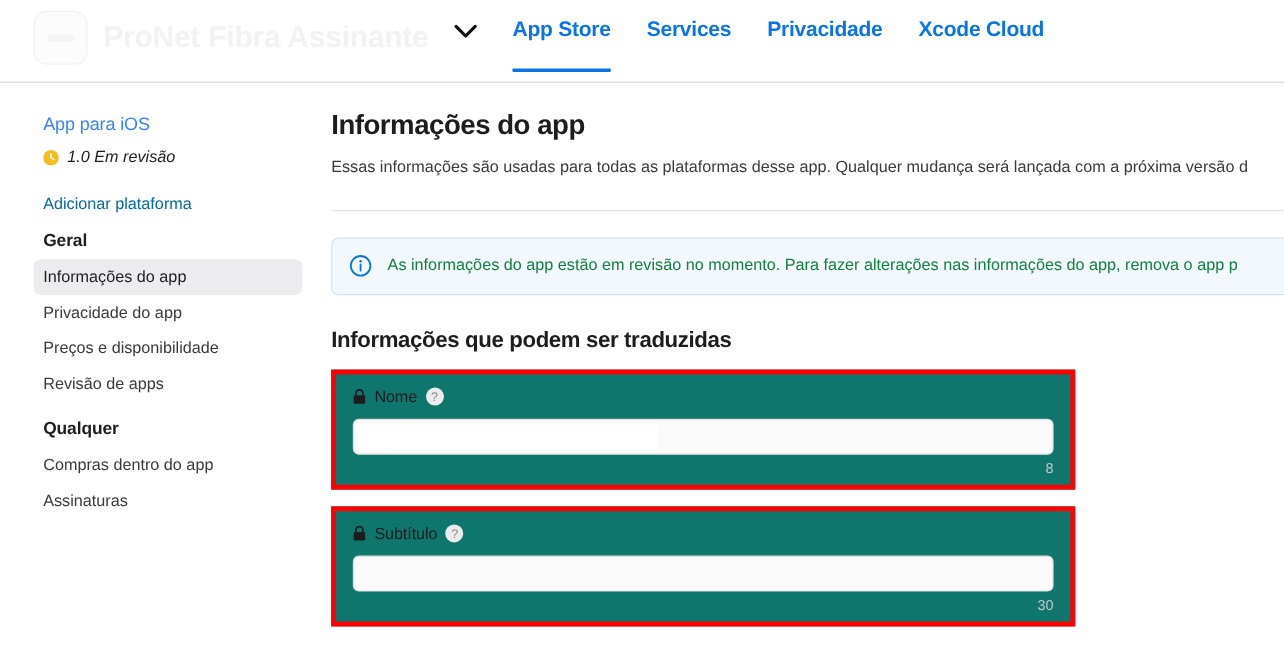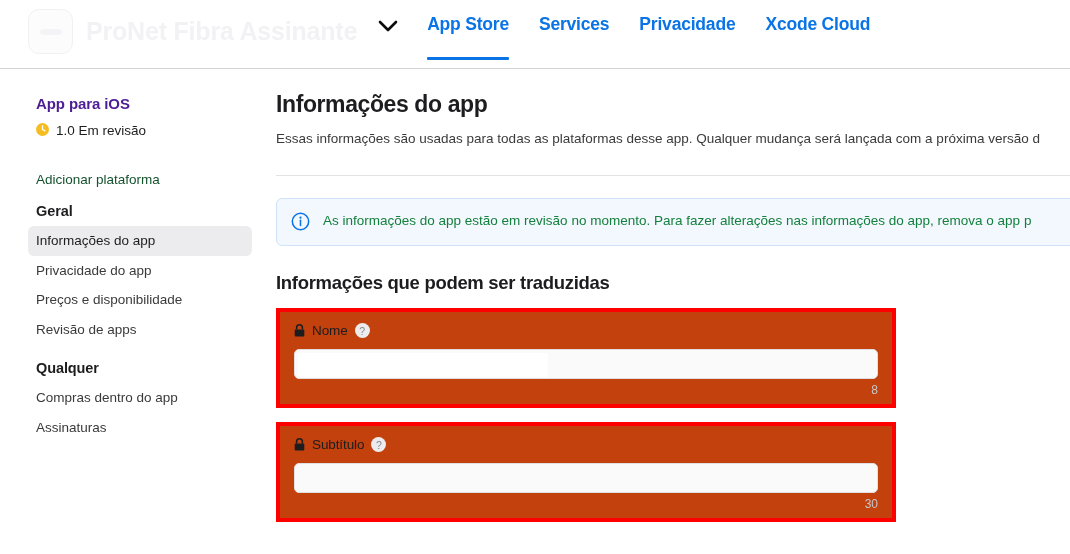--- a/index.html
+++ b/index.html
@@ -92,42 +92,43 @@
   .body { display: flex; height: 485px; }
 
   
   .sidebar {
     width: 270px;
     flex: none;
     padding: 26px 18px 0 36px;
   }
   .platform-title {
     font-size: 15px;
-    font-weight: bold;
-    color: #4c1d95;
+    font-weight: normal;
+    color: #3b82f6;
     letter-spacing: -0.1px;
   }
   .platform-status {
     display: flex;
-    align-items: flex-start;
+    align-items: flex-end;
     gap: 7px;
     margin-top: 11px;
     font-size: 13.5px;
     color: #1d1d1f;
+    font-style: italic;
   }
   .clock-icon {
     width: 13px; height: 13px;
     flex: none;
     display: block;
   }
   .add-platform {
     display: block;
-    margin-top: 34px;
-    font-size: 13.5px;
-    color: #14532d;
+    margin-top: 24px;
+    font-size: 13.5px;
+    color: #0369a1;
     cursor: pointer;
     text-decoration: none;
   }
   .nav-group-title {
     font-size: 14.5px;
     font-weight: bold;
     color: #1d1d1f;
     margin-top: 16px;
     margin-bottom: 7px;
     letter-spacing: -0.1px;
@@ -202,21 +203,21 @@
     font-weight: bold;
     letter-spacing: -0.3px;
     color: #1d1d1f;
   }
 
   
   .field-box {
     margin-top: 14px;
     width: 620px;
     border: 4px solid #ff0000;
-    background: #c2410c;
+    background: #0f766e;
     padding: 10px 14px 6px 14px;
   }
   .field-label-row {
     display: flex;
     align-items: center;
     gap: 7px;
     height: 18px;
   }
   .lock-icon { flex: none; display: block; }
   .field-label {

